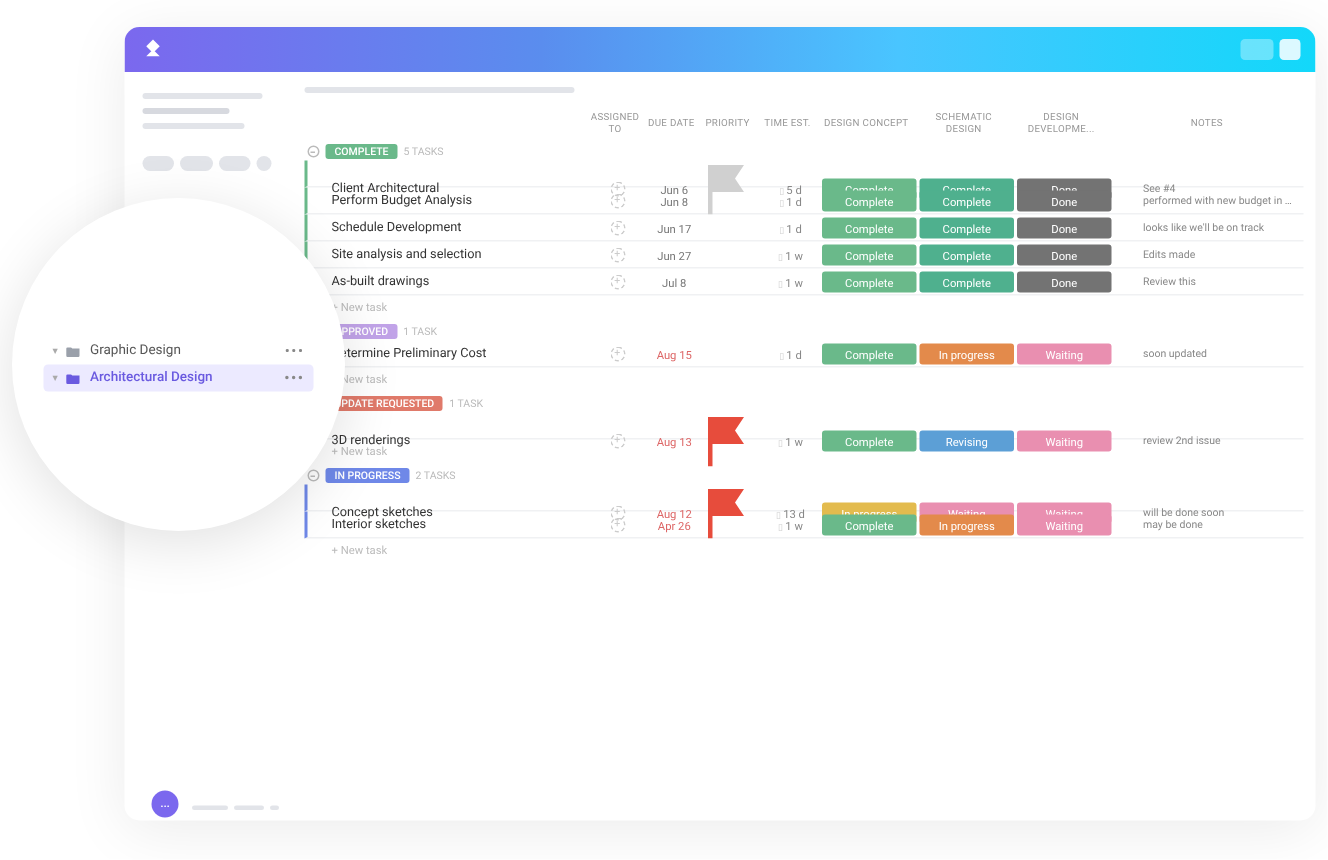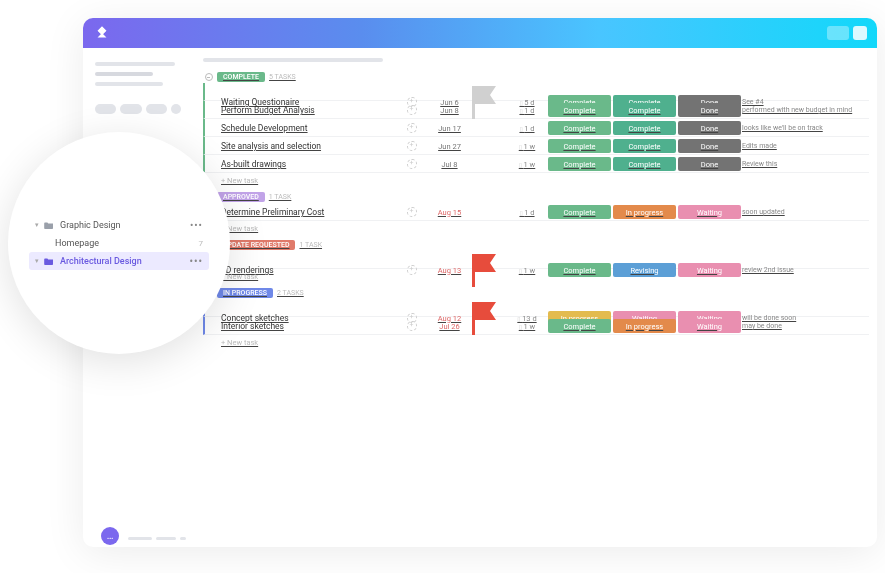--- a/index.html
+++ b/index.html
@@ -36,32 +36,32 @@
   .chip.end { flex:0 0 10px; }
 
   .main { flex:1; padding:10px 8px 0 10px; overflow:hidden; }
   .title-sk { width:180px; height:4px; background:#e2e4e9; border-radius:2px; margin-bottom:10px; }
 
   .table { font-size:8px; color:#444; }
   .thead { display:grid; grid-template-columns: 175px 40px 35px 40px 40px 65px 65px 65px 1fr; align-items:center; color:#999; text-transform:uppercase; font-size:6.5px; letter-spacing:0.2px; padding-left:12px; }
   .thead > div { padding:2px 2px 4px; text-align:center; }
   .thead > div:first-child { text-align:left; }
 
-  .group { margin-bottom:4px;text-decoration:underline; }
+  .group { margin-bottom:4px; }
   .group-head { display:flex; align-items:center; gap:4px; padding-left:2px; margin-top:2px; margin-bottom:1px; }
   .group-toggle { width:8px; height:8px; border:1px solid #bbb; border-radius:50%; position:relative; }
   .group-toggle::after { content:''; position:absolute; left:1px; top:2.5px; width:3px; height:0; border-top:1px solid #bbb;}
   .group-label { font-size:7px; padding:1px 6px; color:#fff; border-radius:2px; font-weight:500; text-transform:uppercase; }
   .group-count { font-size:7px; color:#bbb; }
 
   .row { display:grid; grid-template-columns: 175px 40px 35px 40px 40px 65px 65px 65px 1fr; align-items:center; border-bottom:1px solid #f0f1f3; padding-left:12px; height:18px; }
   .task-name { font-size:8.5px; color:#333; padding-left:4px; }
   .cell { padding:0 2px; font-size:7.5px; text-align:center; color:#777; white-space:nowrap; }
   .cell.date { }
-  .cell.notes { text-align:left; font-size:7px; color:#888; padding-left:0; overflow:hidden; text-overflow:ellipsis;}
+  .cell.notes { text-align:left; font-size:7px; color:#888; padding-left:20px; overflow:hidden; text-overflow:ellipsis;}
   .avatar-dot { width:10px; height:10px; border:1px dashed #ccc; border-radius:50%; margin:0 auto; position:relative;}
   .avatar-dot::after{content:'+'; font-size:7px; color:#ccc; position:absolute; top:-1px; left:1.5px;}
   .pri-flag { width:8px; height:8px; margin:0 auto; }
   .pri-flag.red svg path { fill:#e74c3c; }
   .pri-flag.grey svg path { fill:#d0d0d0; }
   .est { color:#888; }
   .est::before { content:'▯ '; color:#d0d0d0; font-size:6px;}
   .pill { height:14px; margin:2px 1px; border-radius:2px; display:flex; align-items:center; justify-content:center; font-size:7.5px; color:#fff; }
   .pill.green   { background:#6ab98a; }
   .pill.teal    { background:#4fb08e; }
@@ -133,30 +133,41 @@
           <div class="chip"></div>
           <div class="chip"></div>
           <div class="chip end"></div>
         </div>
     </div>
 
     <div class="main">
       <div class="title-sk"></div>
 
       <div class="table">
+        <div class="thead">
+          <div></div>
+          <div>ASSIGNED TO</div>
+          <div>DUE DATE</div>
+          <div>PRIORITY</div>
+          <div>TIME EST.</div>
+          <div>DESIGN CONCEPT</div>
+          <div>SCHEMATIC DESIGN</div>
+          <div>DESIGN DEVELOPME...</div>
+          <div>NOTES</div>
+        </div>
 
         <div id="groups-mount">
             <div class="group group-complete">
               <div class="group-head">
     <span class="group-toggle"></span>
     <span class="group-label" style="background:#6ab98a">COMPLETE</span>
     <span class="group-count">5 TASKS</span>
   </div>
               <div class="row row-border">
-      <div class="task-name">Waiting Questionaire</div>
+      <div class="task-name">Client Architectural</div>
       <div class="cell">
                   <div class="avatar-dot"></div>
                 </div>
       <div class="cell date ">Jun 6</div>
       <div class="cell"><span class="pri-flag grey"><svg viewBox="0 0 12 12">
                       <path d="M2 1h7l-2 3 2 3H2v5H1V1h1z"></path>
                     </svg></span></div>
       <div class="cell est">5 d</div>
       <div class="pill green">Complete</div>
       <div class="pill teal">Complete</div>
@@ -280,21 +291,21 @@
       <div class="pill yellow">In progress</div>
       <div class="pill pink">Waiting</div>
       <div class="pill pink">Waiting</div>
       <div class="cell notes">will be done soon</div>
     </div>
               <div class="row row-border">
       <div class="task-name">Interior sketches</div>
       <div class="cell">
                   <div class="avatar-dot"></div>
                 </div>
-      <div class="cell date date-red">Jul 26</div>
+      <div class="cell date date-red">Apr 26</div>
       <div class="cell"></div>
       <div class="cell est">1 w</div>
       <div class="pill green">Complete</div>
       <div class="pill orange2">In progress</div>
       <div class="pill pink">Waiting</div>
       <div class="cell notes">may be done</div>
     </div>
               <div class="new-task">+ New task</div>
             </div>
           </div>
@@ -308,24 +319,20 @@
     <div class="nav-item">
       <span class="caret">▾</span>
       <span class="folder">
           <svg viewBox="0 0 12 10">
             <path fill="#9aa0aa" d="M1 2h3l1 1h6v6a1 1 0 0 1-1 1H1a1 1 0 0 1-1-1V3a1 1 0 0 1 1-1z"></path>
           </svg>
         </span>
       <span class="label">Graphic Design</span>
       <span class="more">•••</span>
     </div>
-    <div class="nav-item indent">
-      <span class="label">Homepage</span>
-      <span class="count">7</span>
-    </div>
     <div class="nav-item selected">
       <span class="caret">▾</span>
       <span class="folder">
           <svg viewBox="0 0 12 10">
             <path fill="#9aa0aa" d="M1 2h3l1 1h6v6a1 1 0 0 1-1 1H1a1 1 0 0 1-1-1V3a1 1 0 0 1 1-1z"></path>
           </svg>
         </span>
       <span class="label">Architectural Design</span>
       <span class="more">•••</span>
     </div>

